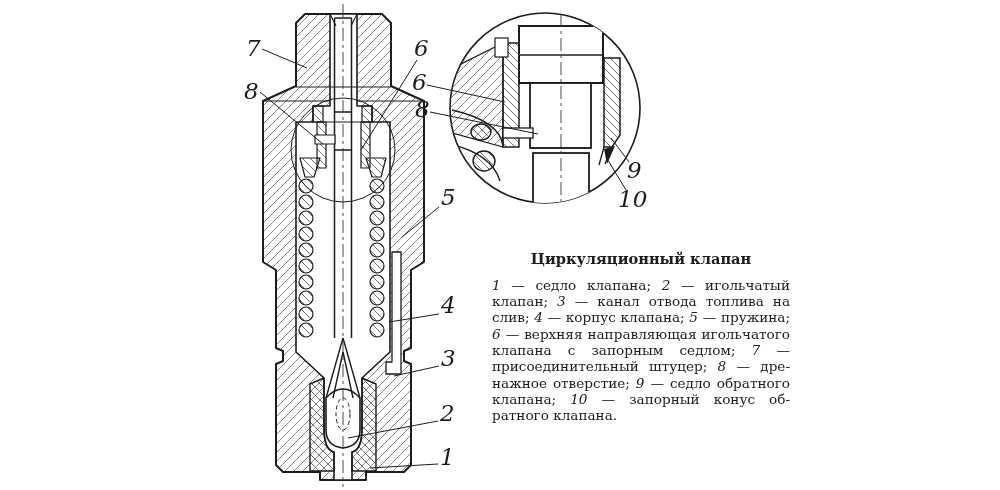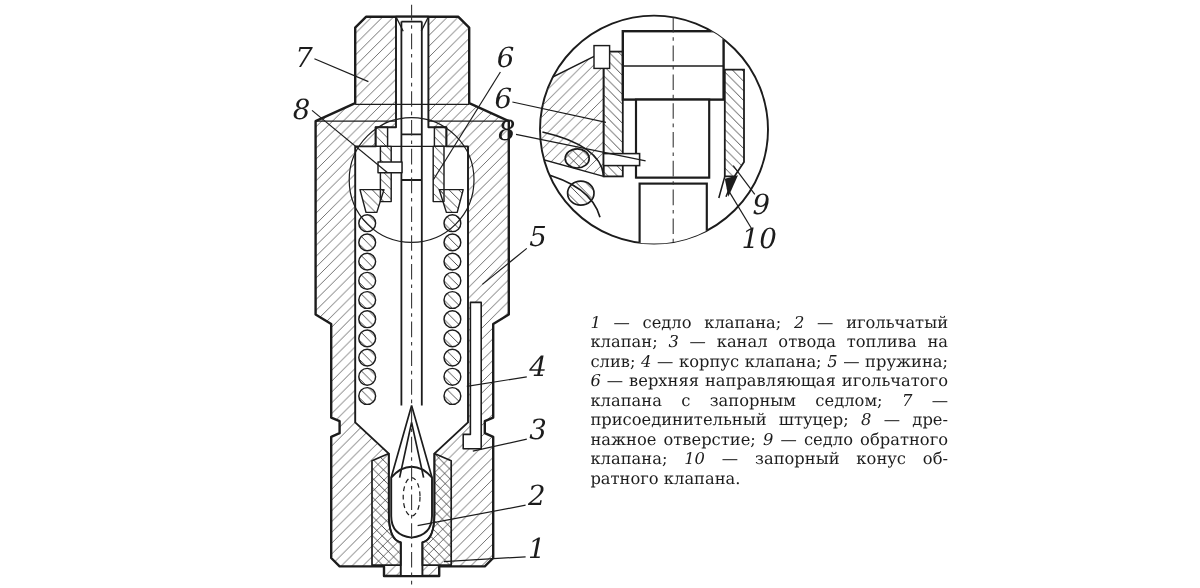--- a/index.html
+++ b/index.html
@@ -161,14 +161,15 @@
     <text class="callout" x="440" y="421">2</text>
     <text class="callout" x="440" y="465">1</text>
     <text class="callout" x="412" y="90">6</text>
     <text class="callout" x="415" y="117">8</text>
     <text class="callout" x="627" y="178">9</text>
     <text class="callout" x="618" y="207">10</text>
   </g>
 </svg>
 
 <div class="caption">
+  <div class="fig-title">Циркуляционный клапан</div>
   <p class="legend"><span class="lnum">1</span><span> — седло клапана; </span><span class="lnum">2</span><span> — игольчатый клапан; </span><span class="lnum">3</span><span> — канал отвода топлива на слив; </span><span class="lnum">4</span><span> — корпус клапана; </span><span class="lnum">5</span><span> — пружи­на; </span><span class="lnum">6</span><span> — верхняя направляющая иголь­чатого клапана с запорным седлом; </span><span class="lnum">7</span><span> — присоединительный штуцер; </span><span class="lnum">8</span><span> — дре­нажное отверстие; </span><span class="lnum">9</span><span> — седло обратно­го клапана; </span><span class="lnum">10</span><span> — запорный конус об­ратного клапана.</span></p>
 </div>
 
 </body></html>

